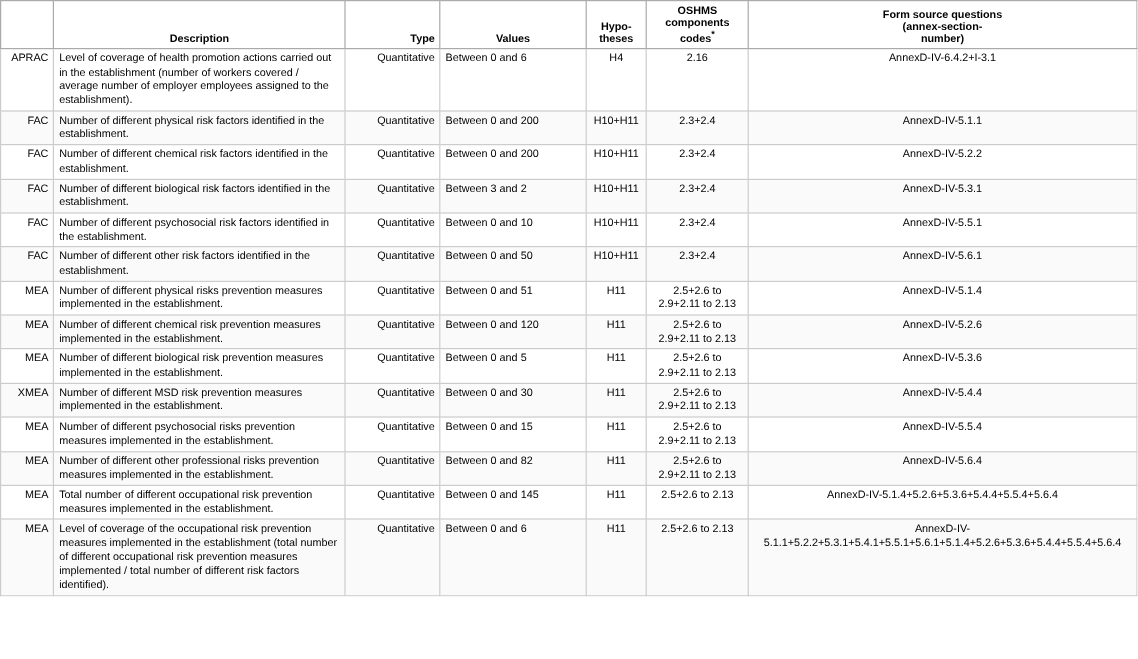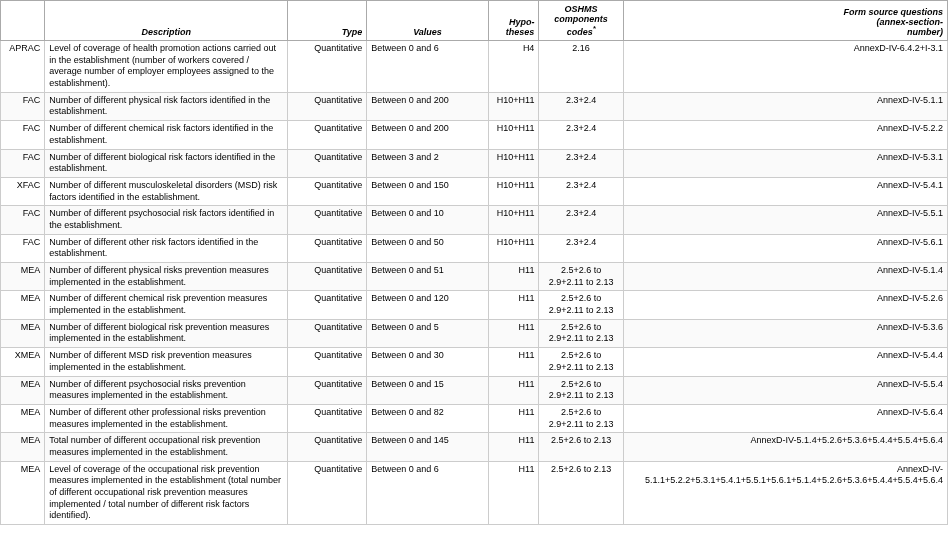--- a/index.html
+++ b/index.html
@@ -34,26 +34,25 @@
       border: 1px solid #ccc;
       padding: 2px 4px;
       vertical-align: top;
       font-size: 9px;
       line-height: 1.3;
     }
     .col-abbr { width: 42px; text-align: right; }
     .col-desc { width: 230px; }
     .col-type { width: 75px; text-align: right; }
     .col-values { width: 115px; }
-    .col-hypo { width: 48px; text-align: right; }
+    .col-hypo { width: 48px; text-align: center; }
     .col-oshms { width: 80px; text-align: center; }
-    .col-form { width: 140px; text-align: right; }
+    .col-form { width: 140px; text-align: center; }
     .header-row th {
       font-size: 9px;
-      font-style: italic;
     }
     tr:nth-child(even) td { background: #fafafa; }
   </style>
 </head>
 <body>
 
 <div class="table-container">
   <table>
     <thead>
       <tr class="header-row">
@@ -97,29 +96,20 @@
         <tr>
           <td class="col-abbr">FAC</td>
           <td class="col-desc">Number of different biological risk factors identified in the establishment.</td>
           <td class="col-type">Quantitative</td>
           <td class="col-values">Between 3 and 2</td>
           <td class="col-hypo">H10+H11</td>
           <td class="col-oshms">2.3+2.4</td>
           <td class="col-form">AnnexD-IV-5.3.1</td>
         </tr>
         <tr>
-          <td class="col-abbr">XFAC</td>
-          <td class="col-desc">Number of different musculoskeletal disorders (MSD) risk factors identified in the establishment.</td>
-          <td class="col-type">Quantitative</td>
-          <td class="col-values">Between 0 and 150</td>
-          <td class="col-hypo">H10+H11</td>
-          <td class="col-oshms">2.3+2.4</td>
-          <td class="col-form">AnnexD-IV-5.4.1</td>
-        </tr>
-        <tr>
           <td class="col-abbr">FAC</td>
           <td class="col-desc">Number of different psychosocial risk factors identified in the establishment.</td>
           <td class="col-type">Quantitative</td>
           <td class="col-values">Between 0 and 10</td>
           <td class="col-hypo">H10+H11</td>
           <td class="col-oshms">2.3+2.4</td>
           <td class="col-form">AnnexD-IV-5.5.1</td>
         </tr>
         <tr>
           <td class="col-abbr">FAC</td>

